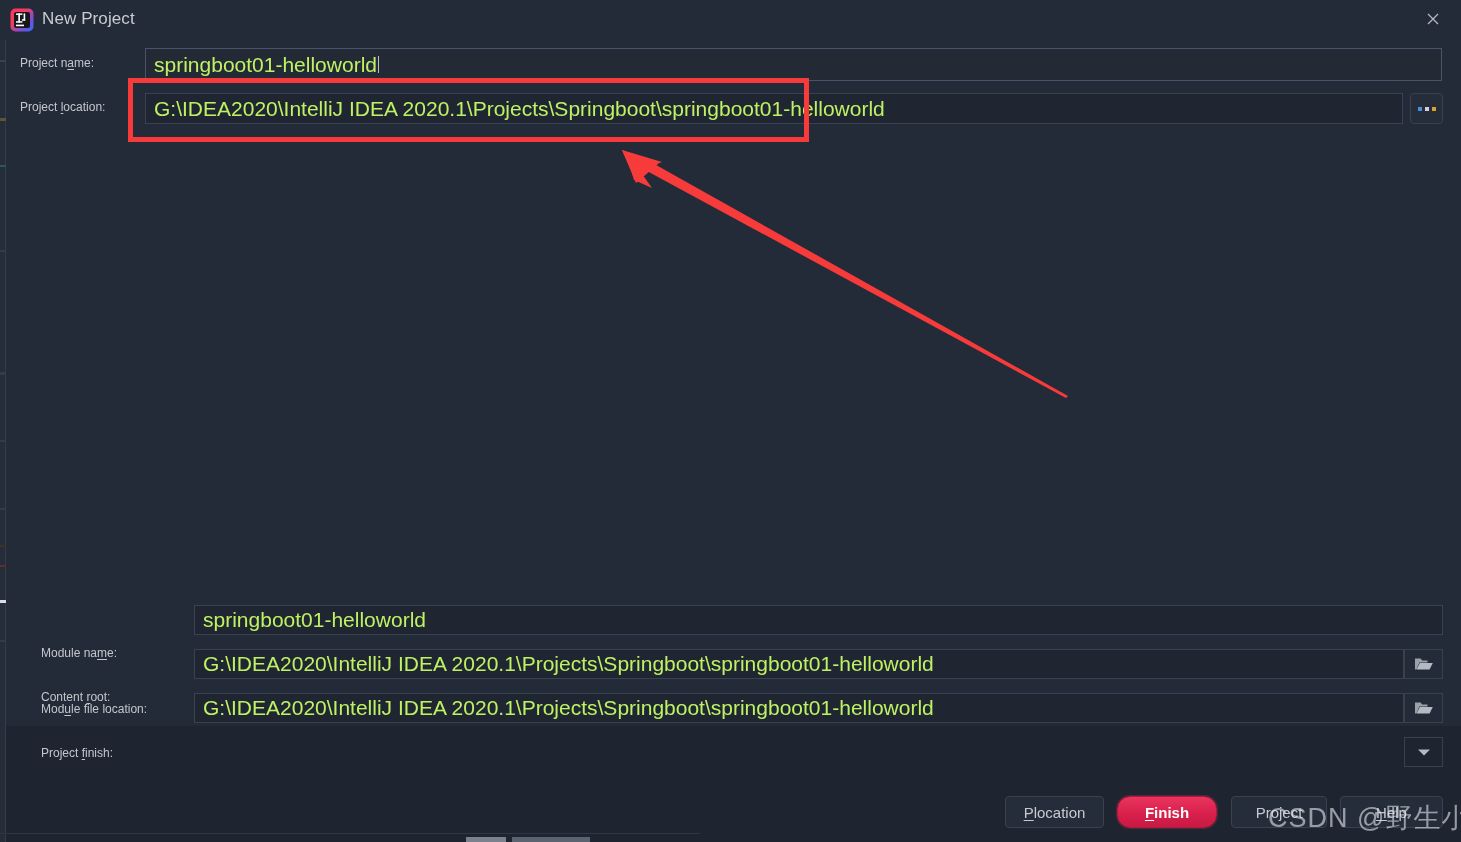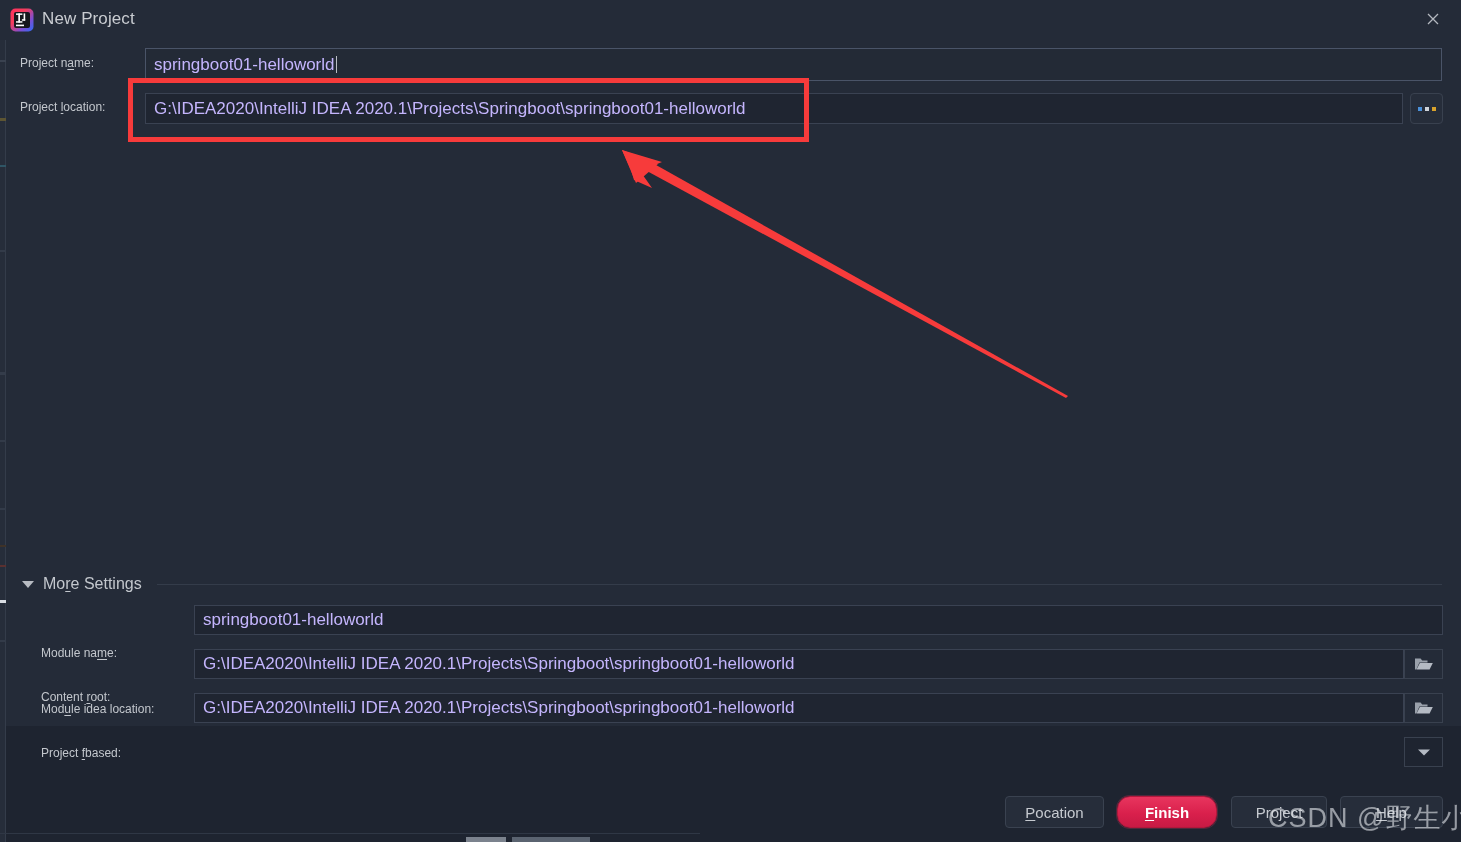--- a/index.html
+++ b/index.html
@@ -54,22 +54,22 @@
     position: absolute;
     font-size: 12px; color: #c3c7cd;
     white-space: nowrap;
   }
   .lbl u { text-decoration: underline; text-underline-offset: 2px; }
 
   .field {
     position: absolute;
     background: #1f2531;
     border: 1px solid #3a4252;
-    color: #c4b5fd;
-    font-size: 17px;
+    color: #bef264;
+    font-size: 21px;
     display: flex; align-items: center;
     padding: 0 8px;
     white-space: nowrap;
     overflow: hidden;
   }
   .field.focused {
     border: 1px solid #4a5468;
     background: #232a36;
   }
   .caret {
@@ -237,27 +237,20 @@
   </div>
   <div class="field" style="left:145px; top:93px; width:1258px; height:31px;">
     <span>G:\IDEA2020\IntelliJ IDEA 2020.1\Projects\Springboot\springboot01-helloworld</span>
   </div>
   <div class="dots-btn" style="left:1410px; top:93px; width:33px; height:31px;">
     <span style="background:#4a90d9"></span>
     <span style="background:#cfd3d9"></span>
     <span style="background:#d8a22c"></span>
   </div>
 
-  <div class="ms-header">
-    <div class="ms-tri"></div>
-    <div class="ms-title">
-      <span>Mo</span><u>r</u><span>e Settings</span>
-    </div>
-    <div class="ms-rule"></div>
-  </div>
 
   <div class="lbl" style="left:41px; top:614px;margin-top:32px;">
     <span>Module na</span><u>m</u><span>e:</span>
   </div>
   <div class="field" style="left:194px; top:605px; width:1249px; height:30px;">
     <span>springboot01-helloworld</span>
   </div>
 
   <div class="lbl" style="left:41px; top:658px;margin-top:32px;">
     <span>Content </span><u>r</u><span>oot:</span>
@@ -266,43 +259,43 @@
     <span>G:\IDEA2020\IntelliJ IDEA 2020.1\Projects\Springboot\springboot01-helloworld</span>
   </div>
   <div class="folder-btn" style="left:1404px; top:649px; width:39px; height:30px;">
     <svg width="20" height="16" viewBox="0 0 20 16">
       <path d="M1 13.5V2.5h5.6l1.6 2h5.3v2H5.4L2.4 13.5z" fill="#9aa1ab"></path>
       <path d="M5.8 7h13l-3.2 6.5H2.6z" fill="#b4bac3"></path>
     </svg>
   </div>
 
   <div class="lbl" style="left:41px; top:702px;">
-    <span>Mod</span><u>u</u><span>le idea location:</span>
+    <span>Mod</span><u>u</u><span>le file location:</span>
   </div>
   <div class="field" style="left:194px; top:693px; width:1210px; height:30px;">
     <span>G:\IDEA2020\IntelliJ IDEA 2020.1\Projects\Springboot\springboot01-helloworld</span>
   </div>
   <div class="folder-btn" style="left:1404px; top:693px; width:39px; height:30px;">
     <svg width="20" height="16" viewBox="0 0 20 16">
       <path d="M1 13.5V2.5h5.6l1.6 2h5.3v2H5.4L2.4 13.5z" fill="#9aa1ab"></path>
       <path d="M5.8 7h13l-3.2 6.5H2.6z" fill="#b4bac3"></path>
     </svg>
   </div>
 
   <div class="lbl" style="left:41px; top:746px;">
-    <span>Project </span><u>f</u><span>based:</span>
+    <span>Project </span><u>f</u><span>inish:</span>
   </div>
   <div class="dropdown-btn" style="left:1404px; top:737px; width:39px; height:30px;">
     <svg width="14" height="9" viewBox="0 0 14 9">
       <path d="M1 1.5 L7 7.5 L13 1.5 Z" fill="#b4bac3"></path>
     </svg>
   </div>
 
   <div class="btn" style="left:1005px; top:796px; width:99px;">
-    <span><u>P</u><span>ocation</span></span>
+    <span><u>P</u><span>location</span></span>
   </div>
   <div class="btn primary" style="left:1117px; top:796px; width:100px;border-radius:13px;">
     <span><u>F</u><span>inish</span></span>
   </div>
   <div class="btn" style="left:1231px; top:796px; width:96px;">
     <span>Project</span>
   </div>
   <div class="btn" style="left:1340px; top:796px; width:103px;">
     <span><u>H</u><span>elp</span></span>
   </div>

